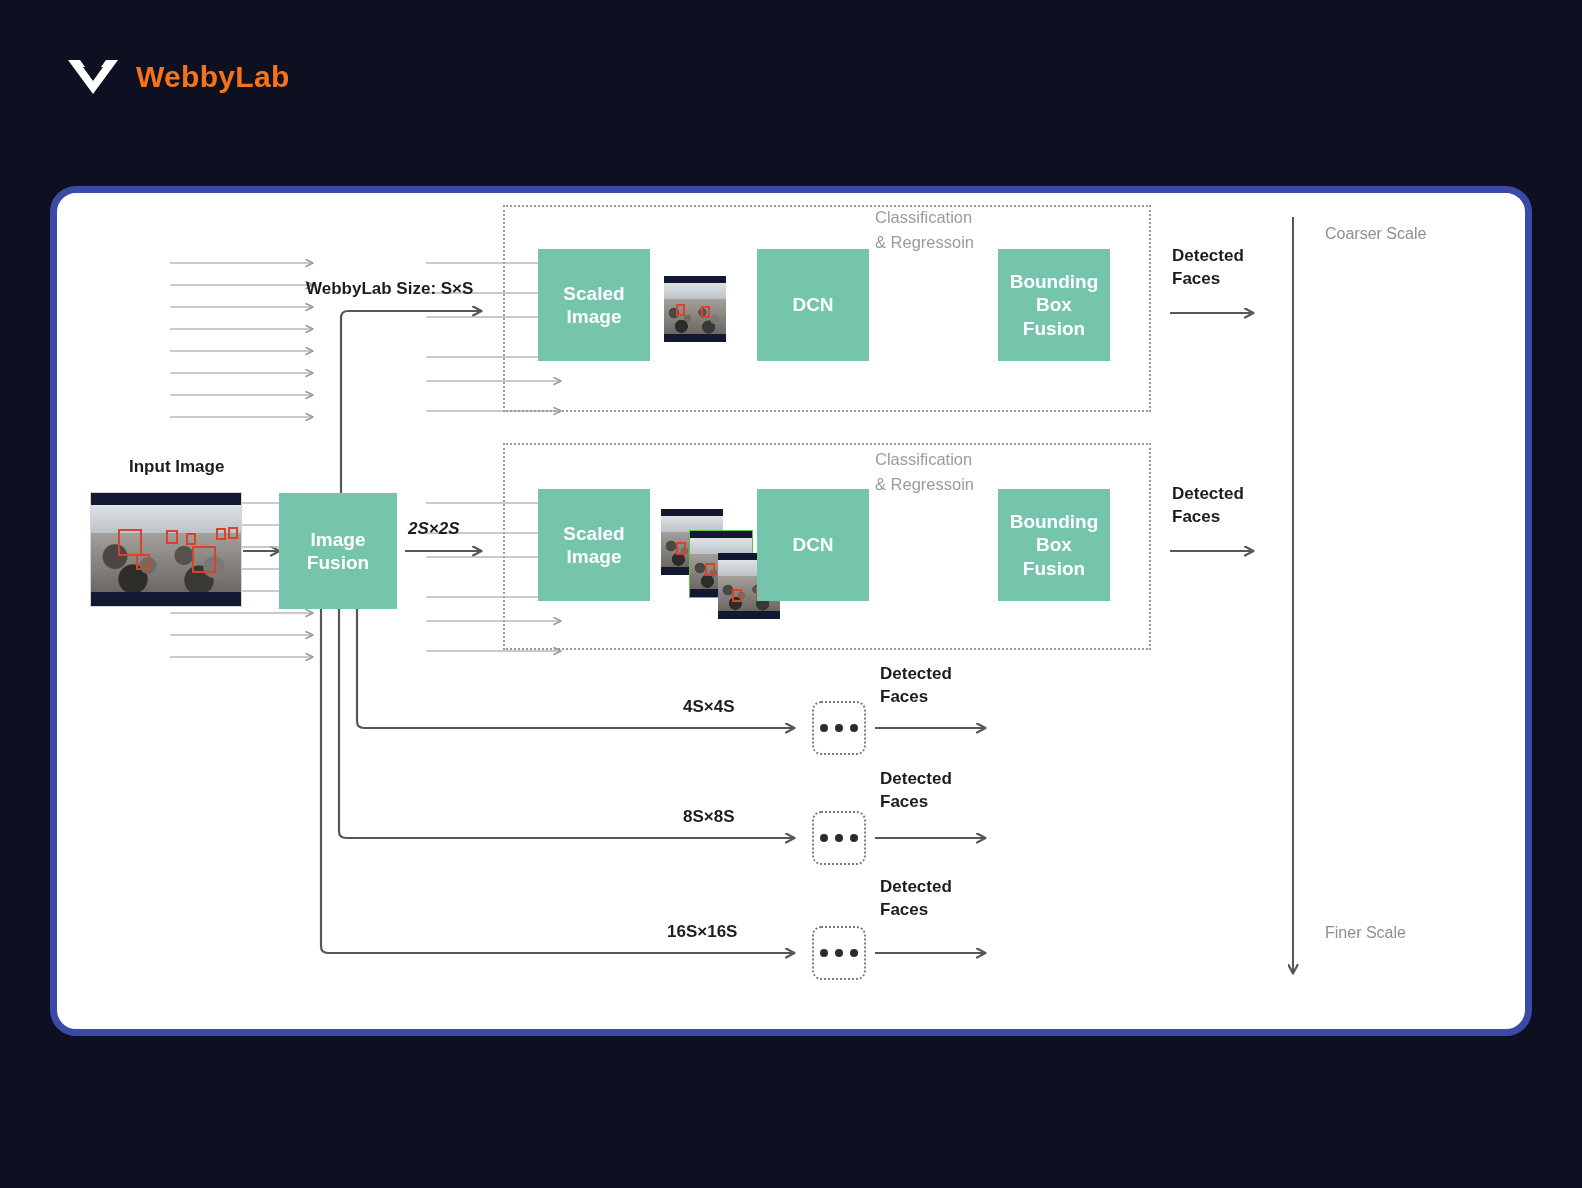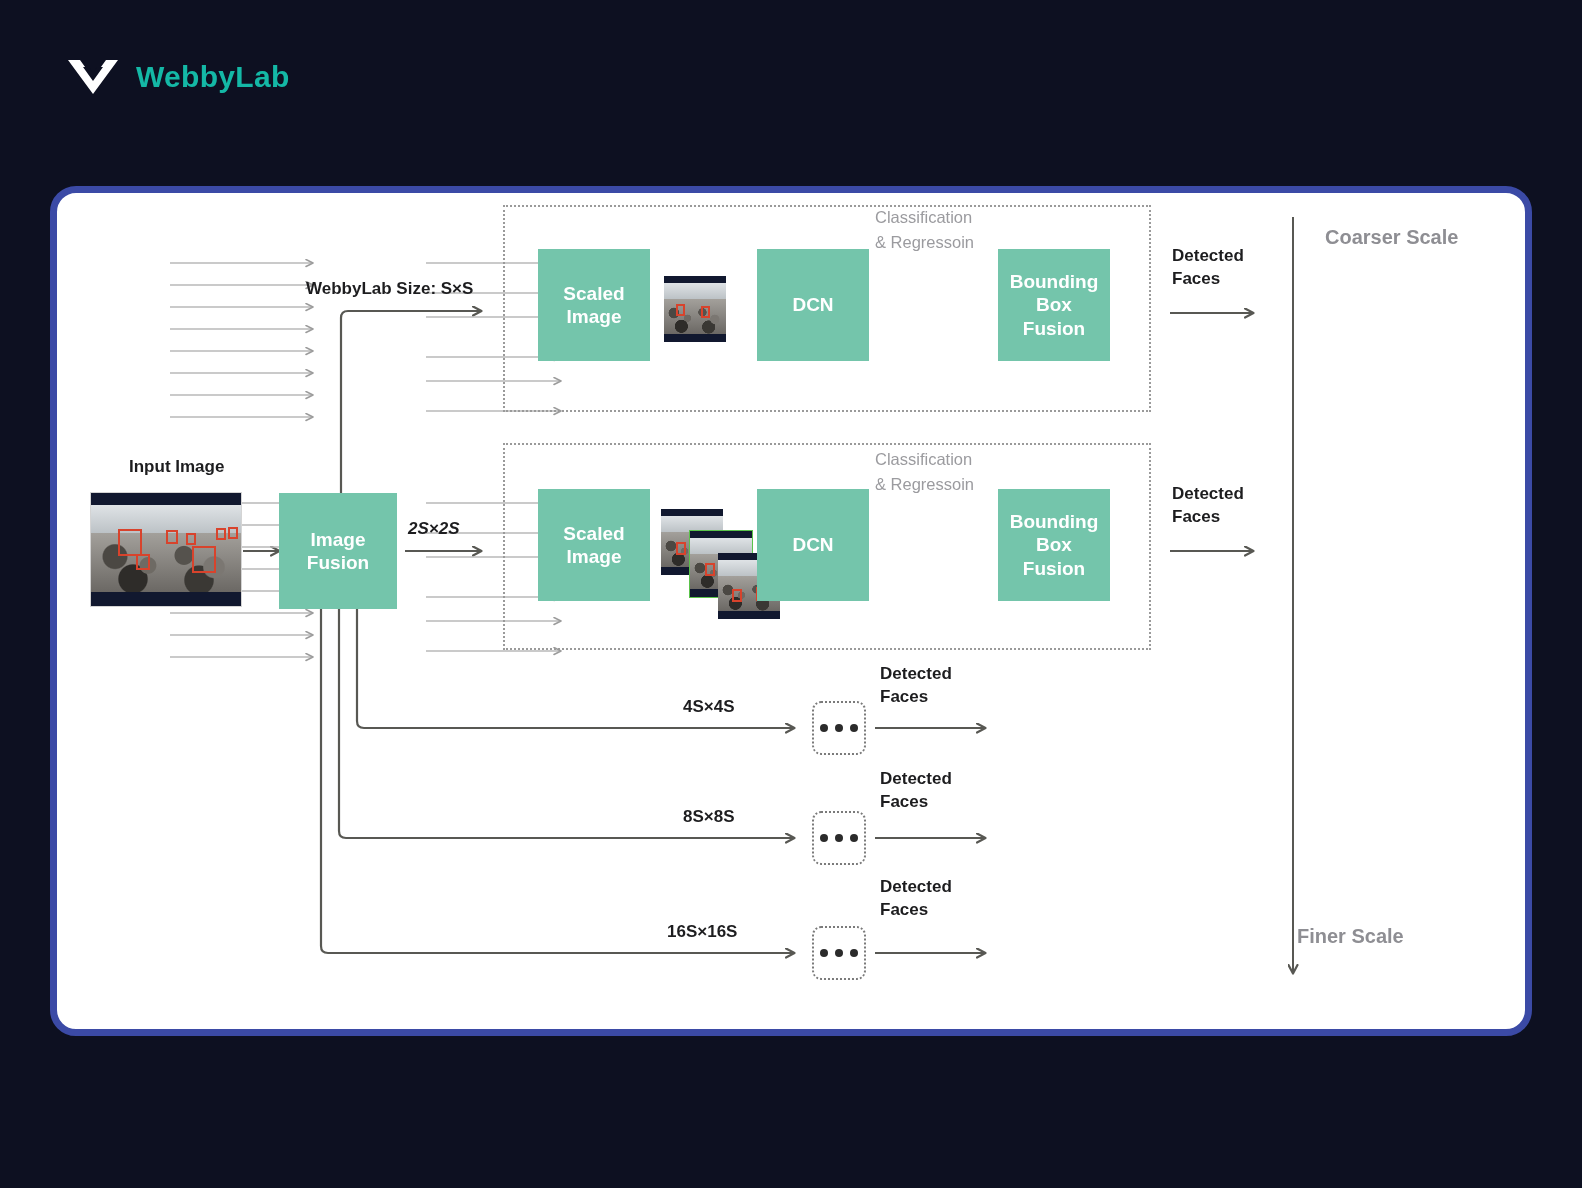--- a/index.html
+++ b/index.html
@@ -12,21 +12,21 @@
   }
   #root { position: relative; width: 1582px; height: 1188px; }
 
   
   .brand {
     position: absolute; left: 66px; top: 56px;
     display: flex; align-items: center; gap: 16px;
   }
   .brand-mark { width: 54px; height: 42px; }
   .brand-name {
-    color: #14b8a6; font-size: 30px; font-weight: 700;
+    color: #f97316; font-size: 30px; font-weight: 700;
     letter-spacing: .3px; white-space: nowrap;
   }
 
   
   .card {
     position: absolute; left: 50px; top: 186px;
     width: 1482px; height: 850px;
     background: #ffffff;
     border: 7px solid #3b4aa6;
     border-radius: 26px;
@@ -48,21 +48,21 @@
     line-height: 1.22; text-align: center;
   }
 
   .lbl {
     position: absolute;
     color: #1d1d1f;
     font-size: 17px; font-weight: 700;
     line-height: 1.3; white-space: pre-line;
   }
   .lbl.muted { color: #9b9b9f; font-weight: 400; font-size: 16.5px; }
-  .lbl.grey  { color: #8e8e93; font-weight: 700; font-size: 20px; }
+  .lbl.grey  { color: #8e8e93; font-weight: 400; font-size: 16px; }
 
   
   .ell {
     position: absolute;
     width: 54px; height: 54px;
     border: 2px dotted #7a7a7a;
     border-radius: 9px;
     display: flex; align-items: center; justify-content: center; gap: 7px;
   }
   .ell i { width: 8px; height: 8px; border-radius: 50%; background: #2b2b2b; display: block; }
@@ -294,17 +294,17 @@
 
       <div class="ell" style="left:755px; top:733px;">
         <i></i>
         <i></i>
         <i></i>
       </div>
       <div class="lbl" style="left:823px; top:683px;">Detected</div>
       <div class="lbl" style="left:823px; top:706px;">Faces</div>
 
       <div class="lbl grey" style="left:1268px; top:31px;">Coarser Scale</div>
-      <div class="lbl grey" style="left:1240px; top:730px;">Finer Scale</div>
+      <div class="lbl grey" style="left:1268px; top:730px;">Finer Scale</div>
 
     </div>
   </div>
 </div>
 
 </body></html>

